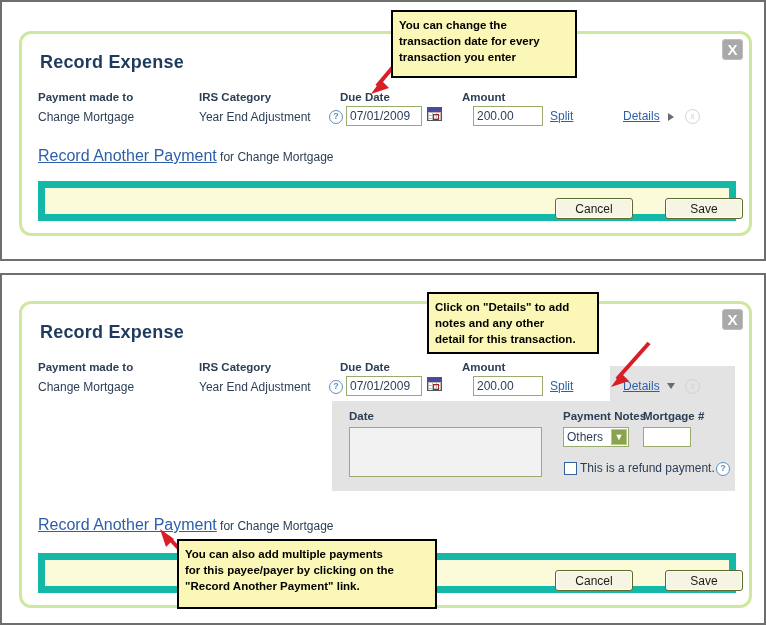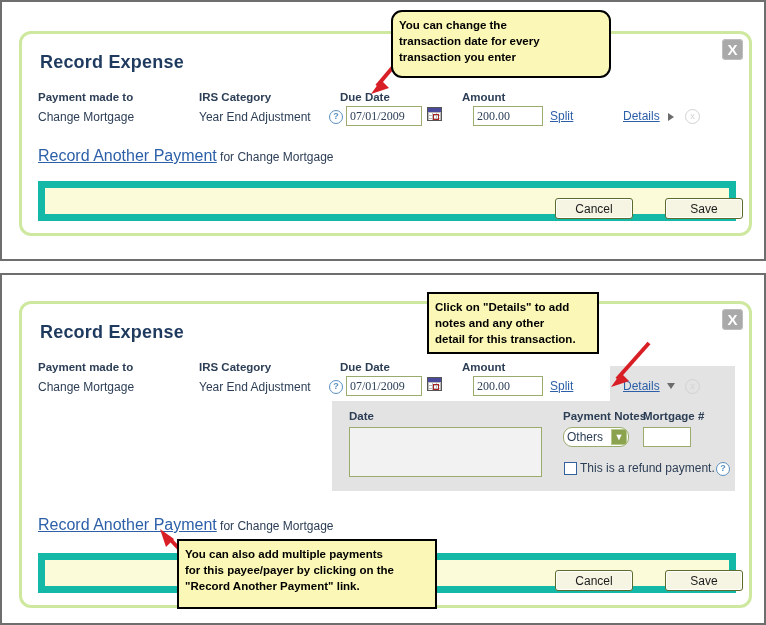--- a/index.html
+++ b/index.html
@@ -90,21 +90,21 @@
     cursor:pointer;
     background:#ffffff;
   }
 
   
   .txt{
     position:absolute;
     box-sizing:border-box;
     border:1px solid #9aab6e;
     background:#ffffff;
-    font-family:Liberation Serif, serif;
+    font-family:Liberation Sans, sans-serif;
     font-size:12px;
     color:#2c3e55;
     padding:0 3px;
     outline:none;
   }
 
   
   .cal-icon{
     position:absolute;
     width:15px;height:14px;
@@ -308,21 +308,21 @@
         <div class="btn" style="left:620px; top:10px; width:78px; height:21px; line-height:20px;">Save</div>
       </div>
 
     </div>
   </div>
 
   <svg class="arrow-svg" style="left:355px; top:40px; width:60px; height:60px;" viewBox="0 0 60 60">
     <line x1="52" y1="6" x2="20" y2="44" stroke="#d81f26" stroke-width="4"></line>
     <polygon points="14,52 24,38 32,46" fill="#d81f26"></polygon>
   </svg>
-  <div class="callout" style="left:389px; top:8px; width:220px; height:68px;border-radius:11px;">You can change the
+  <div class="callout" style="left:389px; top:8px; width:186px; height:68px;">You can change the
 transaction date for every
 transaction you enter</div>
 </div>
 
 <div class="frame" id="frame-bottom">
   <div class="panel" id="panel-bottom">
     <div class="panel-inner">
 
       <div class="close-x" style="right:6px; top:5px;">X</div>
 
@@ -354,21 +354,21 @@
       <div class="lnk" style="left:601px; top:75px;">Details</div>
       <div class="tri tri-down" style="left:645px; top:79px;"></div>
       <div class="del-circle" style="left:663px; top:75px;">x</div>
 
       <div class="details-panel" style="left:310px; top:97px; width:403px; height:90px;">
 
         <div class="fld-label" style="left:17px; top:9px;">Date</div>
         <textarea class="notes-box" style="left: 17px; top: 26px; width: 193px; height: 50px;"></textarea>
 
         <div class="fld-label" style="left:231px; top:9px;">Payment Notes</div>
-        <div class="sel" style="left:231px; top:26px; width:66px; height:20px;border-radius:9px;">
+        <div class="sel" style="left:231px; top:26px; width:66px; height:20px;">
           <span>Others</span>
           <span class="sel-arrow">▼</span>
         </div>
 
         <div class="fld-label" style="left:311px; top:9px;">Mortgage #</div>
         <input class="txt" style="left: 311px; top: 26px; width: 48px; height: 20px; background: rgb(255, 255, 255);" value="">
 
         <div class="refund-chk" style="left:232px; top:61px;"></div>
         <div style="position:absolute; left:248px; top:60px; font-size:12px; color:#2c3e55; white-space:nowrap;">This is a refund payment.</div>
         <div class="help-icon" style="left:384px; top:61px;">?</div>

